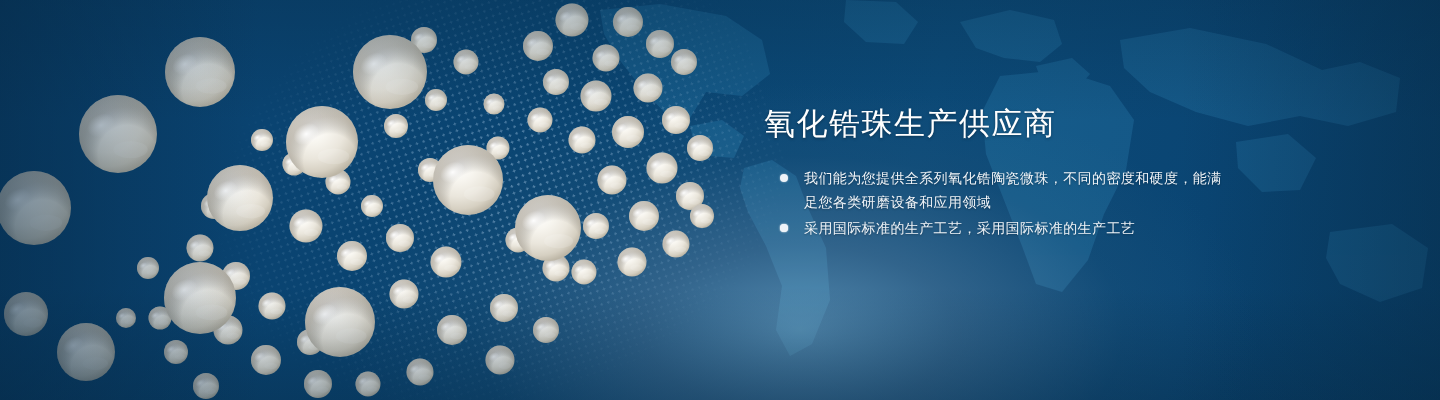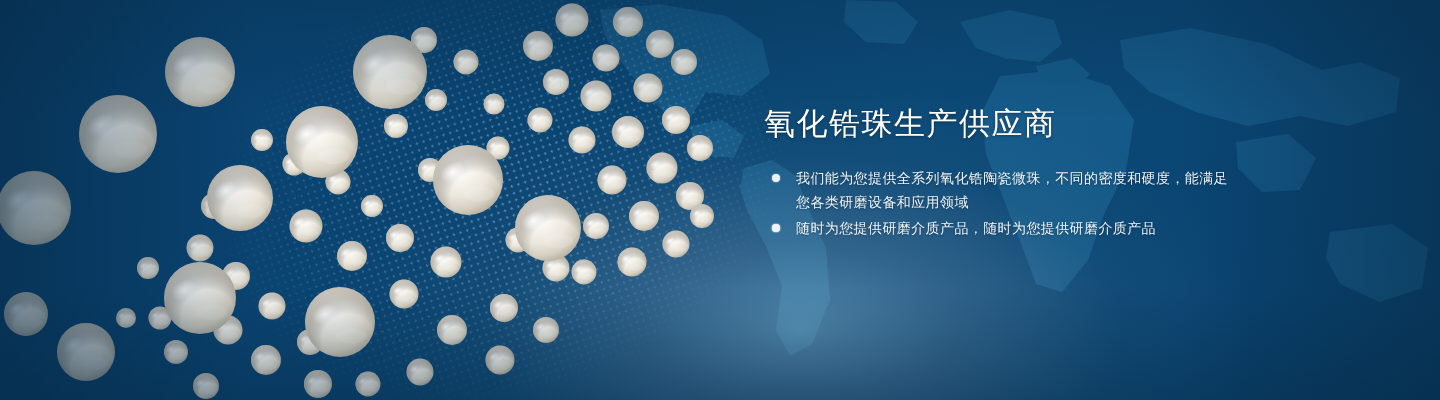--- a/index.html
+++ b/index.html
@@ -88,21 +88,21 @@
     font-size: 31px;
     line-height: 40px;
     font-weight: 400;
     letter-spacing: 1.5px;
     margin: 0 0 22px 0;
     text-shadow: 0 1px 3px rgba(0,0,0,0.35);
     white-space: nowrap;
   }
   .bullets {
     list-style: none;
-    margin: 4px;
+    margin: 12px;
     padding: 0;
   }
   .bullet {
     position: relative;
     padding-left: 28px;
     color: #f0f4f8;
     font-size: 14px;
     line-height: 24px;
     letter-spacing: 0.4px;
     margin-bottom: 2px;
@@ -273,18 +273,18 @@
     <ul class="bullets">
       <li class="bullet">
         <span class="dot"></span>
         <span>我们能为您提供全系列氧化锆陶瓷微珠，不同的密度和硬度，能满足您各类研磨设备和应用领域</span>
       </li>
       <li class="bullet">
         <span class="dot"></span>
       </li>
       <li class="bullet">
         <span class="dot"></span>
-        <span>随时为您提供研磨介质产品，随时为您提供研磨介质产品</span>
+        <span>采用国际标准的生产工艺，采用国际标准的生产工艺</span>
       </li>
     </ul>
   </div>
 
 </div>
 
 </body></html>

